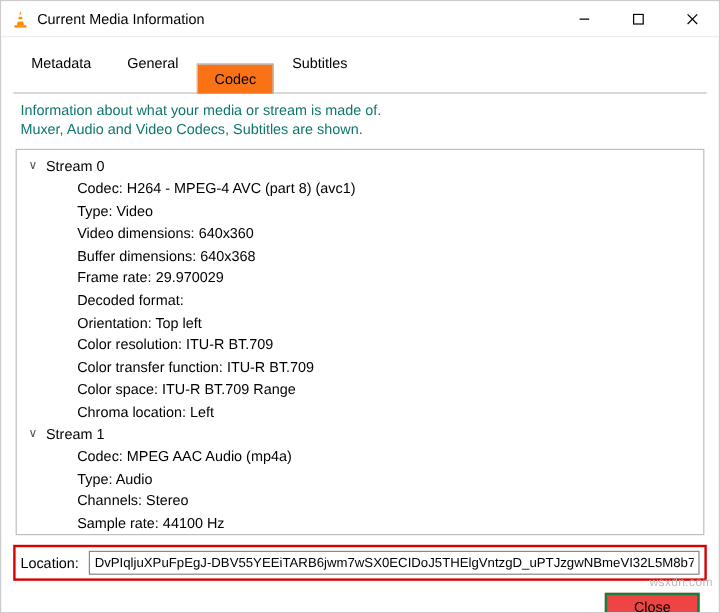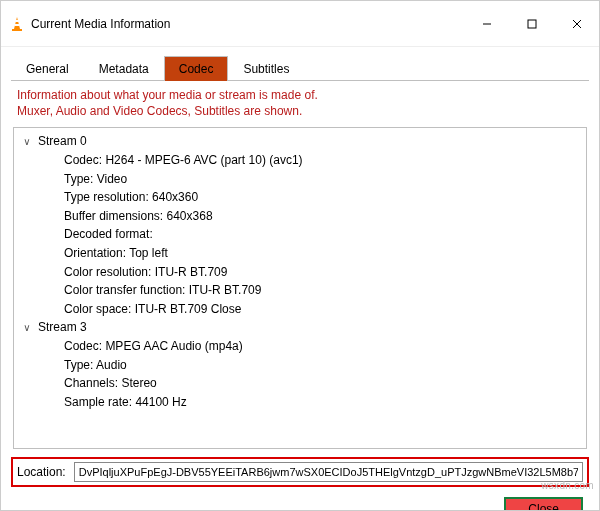--- a/index.html
+++ b/index.html
@@ -8,21 +8,21 @@
     font-family: "Segoe UI", Tahoma, sans-serif;
     font-size: 12px;
     background: #fff;
     color: #000;
     width: 600px;
     height: 511px;
     overflow: hidden;
     border: 1px solid #ccc;
   }
   .titlebar {
-    height: 46px;
+    height: 30px;
     display: flex;
     align-items: center;
     padding: 0 0 0 8px;
     background: #fff;
     border-bottom: 1px solid #eee;
   }
   .titlebar .app-icon {
     width: 16px; height: 16px;
     margin-right: 6px;
     display: inline-flex;
@@ -50,31 +50,32 @@
     padding: 5px 14px;
     border: 1px solid transparent;
     border-bottom: none;
     font-size: 12px;
     position: relative;
     top: 1px;
     background: transparent;
   }
   .tab.active {
     border-color: #bfbfbf;
-    background: #c2410c;
+    background: #f97316;
     z-index: 2;
+    margin-top: 13px;
   }
   .tabline {
     border-top: 1px solid #bfbfbf;
     margin: 0 10px;
   }
   .desc {
     padding: 6px 16px 4px 16px;
     line-height: 1.35;
-    color: #b91c1c;
+    color: #0f766e;
   }
   .tree {
     margin: 4px 12px 6px 12px;
     border: 1px solid #bfbfbf;
     height: 322px;
     overflow: auto;
     padding: 4px 6px;
     font-size: 12px;
   }
   .tree-row {
@@ -160,50 +161,52 @@
     <div class="winbtn">
       <svg width="10" height="10">
           <line x1="1" y1="1" x2="9" y2="9" stroke="#000" stroke-width="1"></line>
           <line x1="9" y1="1" x2="1" y2="9" stroke="#000" stroke-width="1"></line>
         </svg>
     </div>
   </div>
 </div>
 
 <div class="tabs">
+  <div class="tab">Metadata</div>
   <div class="tab">General</div>
-  <div class="tab">Metadata</div>
   <div class="tab active">Codec</div>
   <div class="tab">Subtitles</div>
 </div>
 <div class="tabline"></div>
 
 <div class="desc">
   <div>Information about what your media or stream is made of.</div>
   <div>Muxer, Audio and Video Codecs, Subtitles are shown.</div>
 </div>
 
 <div class="tree">
   <div class="tree-row">
     <span class="toggle">∨</span>
     <span>Stream 0</span>
   </div>
-  <div class="prop"><span>Codec:</span> <span>H264 - MPEG-6 AVC (part 10) (avc1)</span></div>
+  <div class="prop"><span>Codec:</span> <span>H264 - MPEG-4 AVC (part 8) (avc1)</span></div>
   <div class="prop"><span>Type:</span> <span>Video</span></div>
-  <div class="prop"><span>Type resolution:</span> <span>640x360</span></div>
+  <div class="prop"><span>Video dimensions:</span> <span>640x360</span></div>
   <div class="prop"><span>Buffer dimensions:</span> <span>640x368</span></div>
+  <div class="prop"><span>Frame rate:</span> <span>29.970029</span></div>
   <div class="prop"><span>Decoded format:</span> <span></span></div>
   <div class="prop"><span>Orientation:</span> <span>Top left</span></div>
   <div class="prop"><span>Color resolution:</span> <span>ITU-R BT.709</span></div>
   <div class="prop"><span>Color transfer function:</span> <span>ITU-R BT.709</span></div>
-  <div class="prop"><span>Color space:</span> <span>ITU-R BT.709 Close</span></div>
+  <div class="prop"><span>Color space:</span> <span>ITU-R BT.709 Range</span></div>
+  <div class="prop"><span>Chroma location:</span> <span>Left</span></div>
 
   <div class="tree-row">
     <span class="toggle">∨</span>
-    <span>Stream 3</span>
+    <span>Stream 1</span>
   </div>
   <div class="prop"><span>Codec:</span> <span>MPEG AAC Audio (mp4a)</span></div>
   <div class="prop"><span>Type:</span> <span>Audio</span></div>
   <div class="prop"><span>Channels:</span> <span>Stereo</span></div>
   <div class="prop"><span>Sample rate:</span> <span>44100 Hz</span></div>
   <div class="prop"> </div>
 </div>
 
 <div class="location-row">
   <label>Location:</label>

